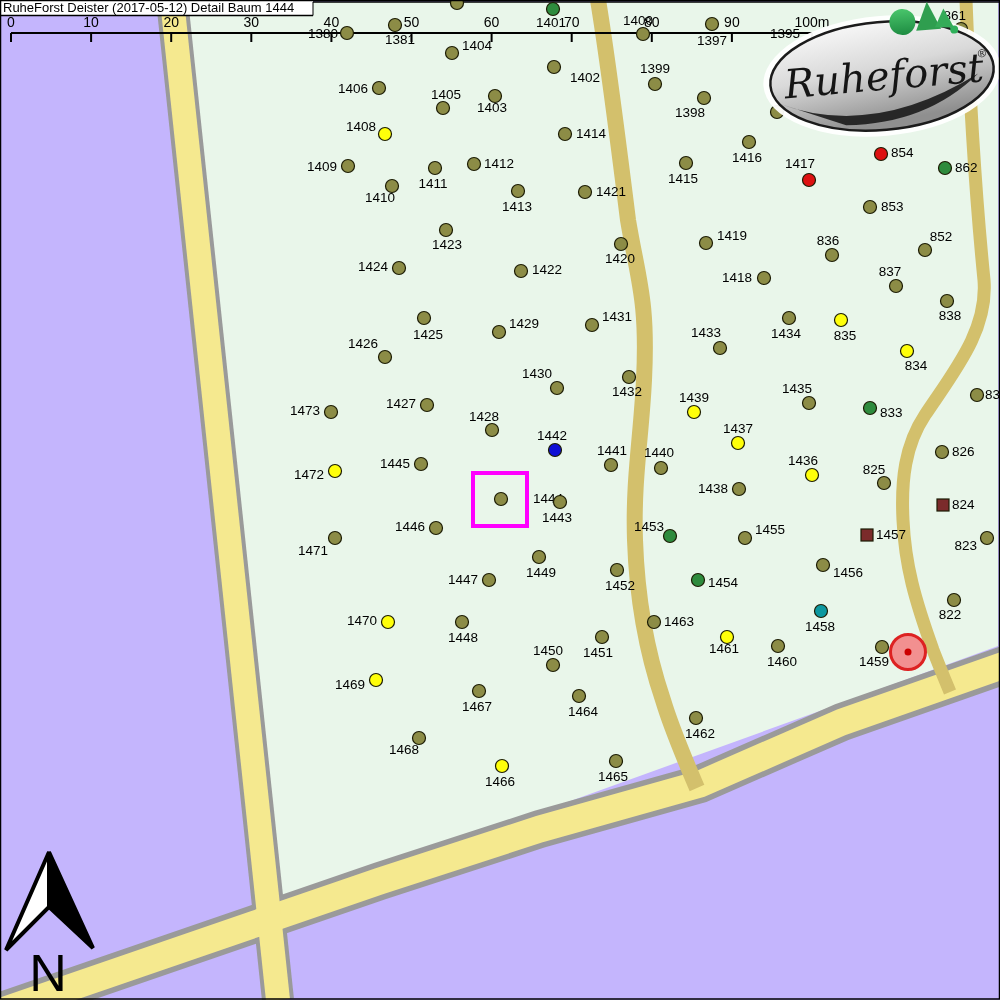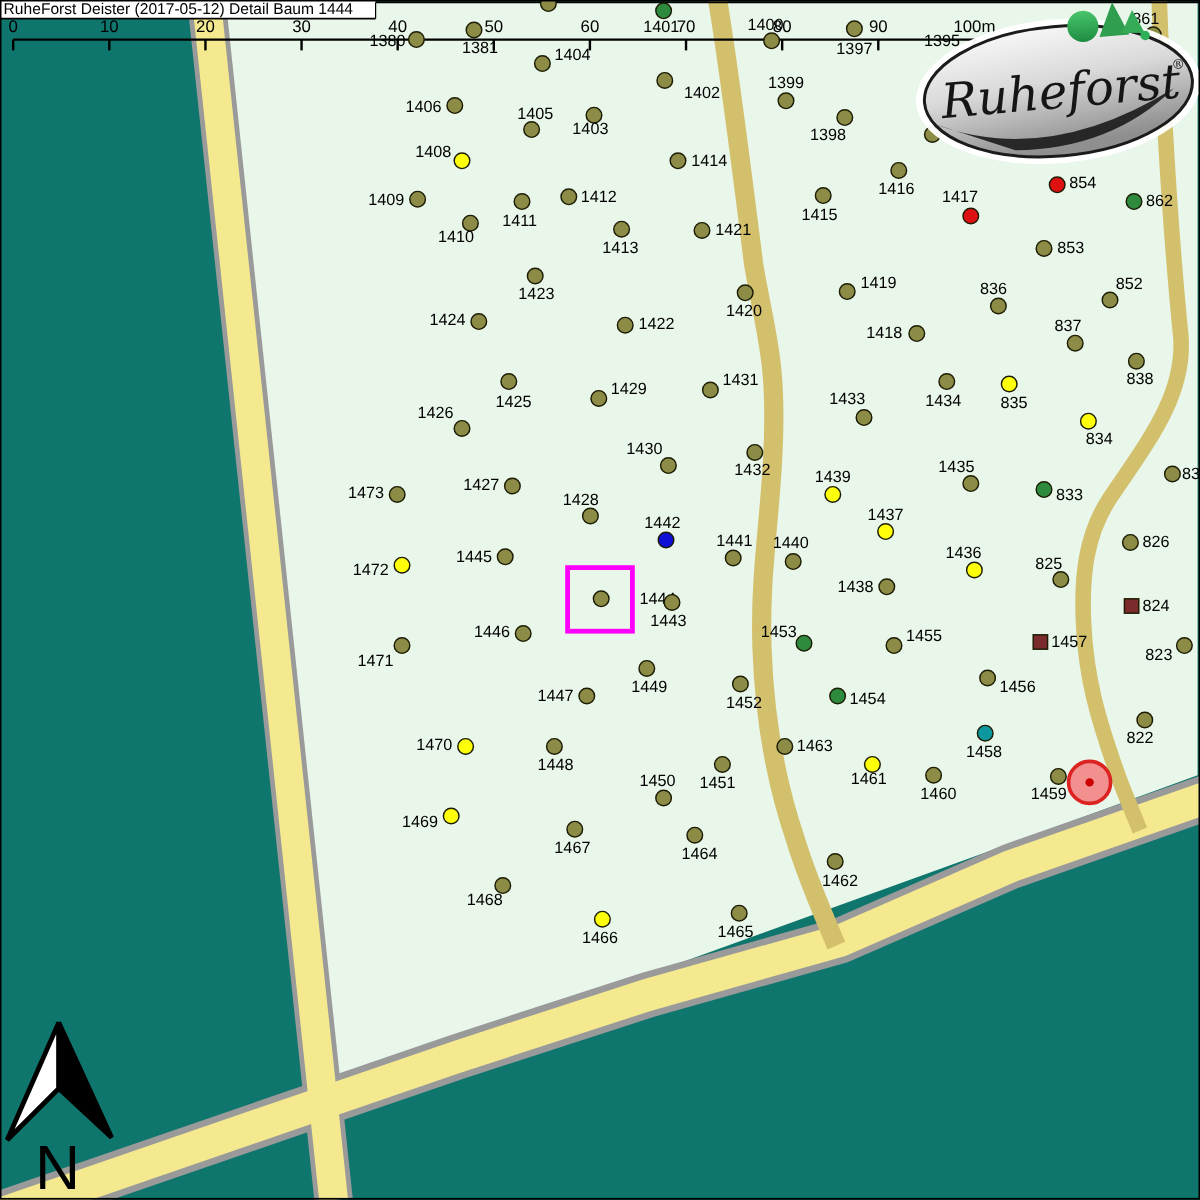--- a/index.html
+++ b/index.html
@@ -1,16 +1,16 @@
 <!DOCTYPE html>
 <html><head>
 <meta charset="utf-8">
 <style>
   html,body{margin:0;padding:0;background:#fff;}
-  #stage{position:relative;width:1000px;height:1000px;background:#0f766e;overflow:hidden;
+  #stage{position:relative;width:1000px;height:1000px;background:#c4b5fd;overflow:hidden;
          font-family:"Liberation Sans",sans-serif;}
   svg{position:absolute;left:0;top:0;}
   .tree-label{font:13.5px "Liberation Sans",sans-serif;fill:#000;}
   .scale-label{font:14px "Liberation Sans",sans-serif;fill:#000;}
   .title-text{font:13px "Liberation Sans",sans-serif;fill:#000;}
   .north-n{font:52px "Liberation Sans",sans-serif;fill:#000;}
   .logo-script{font:italic 40px "DejaVu Serif",serif;fill:#151515;}
   .logo-reg{font:11px "DejaVu Serif",serif;fill:#151515;}
 </style>
 </head>

